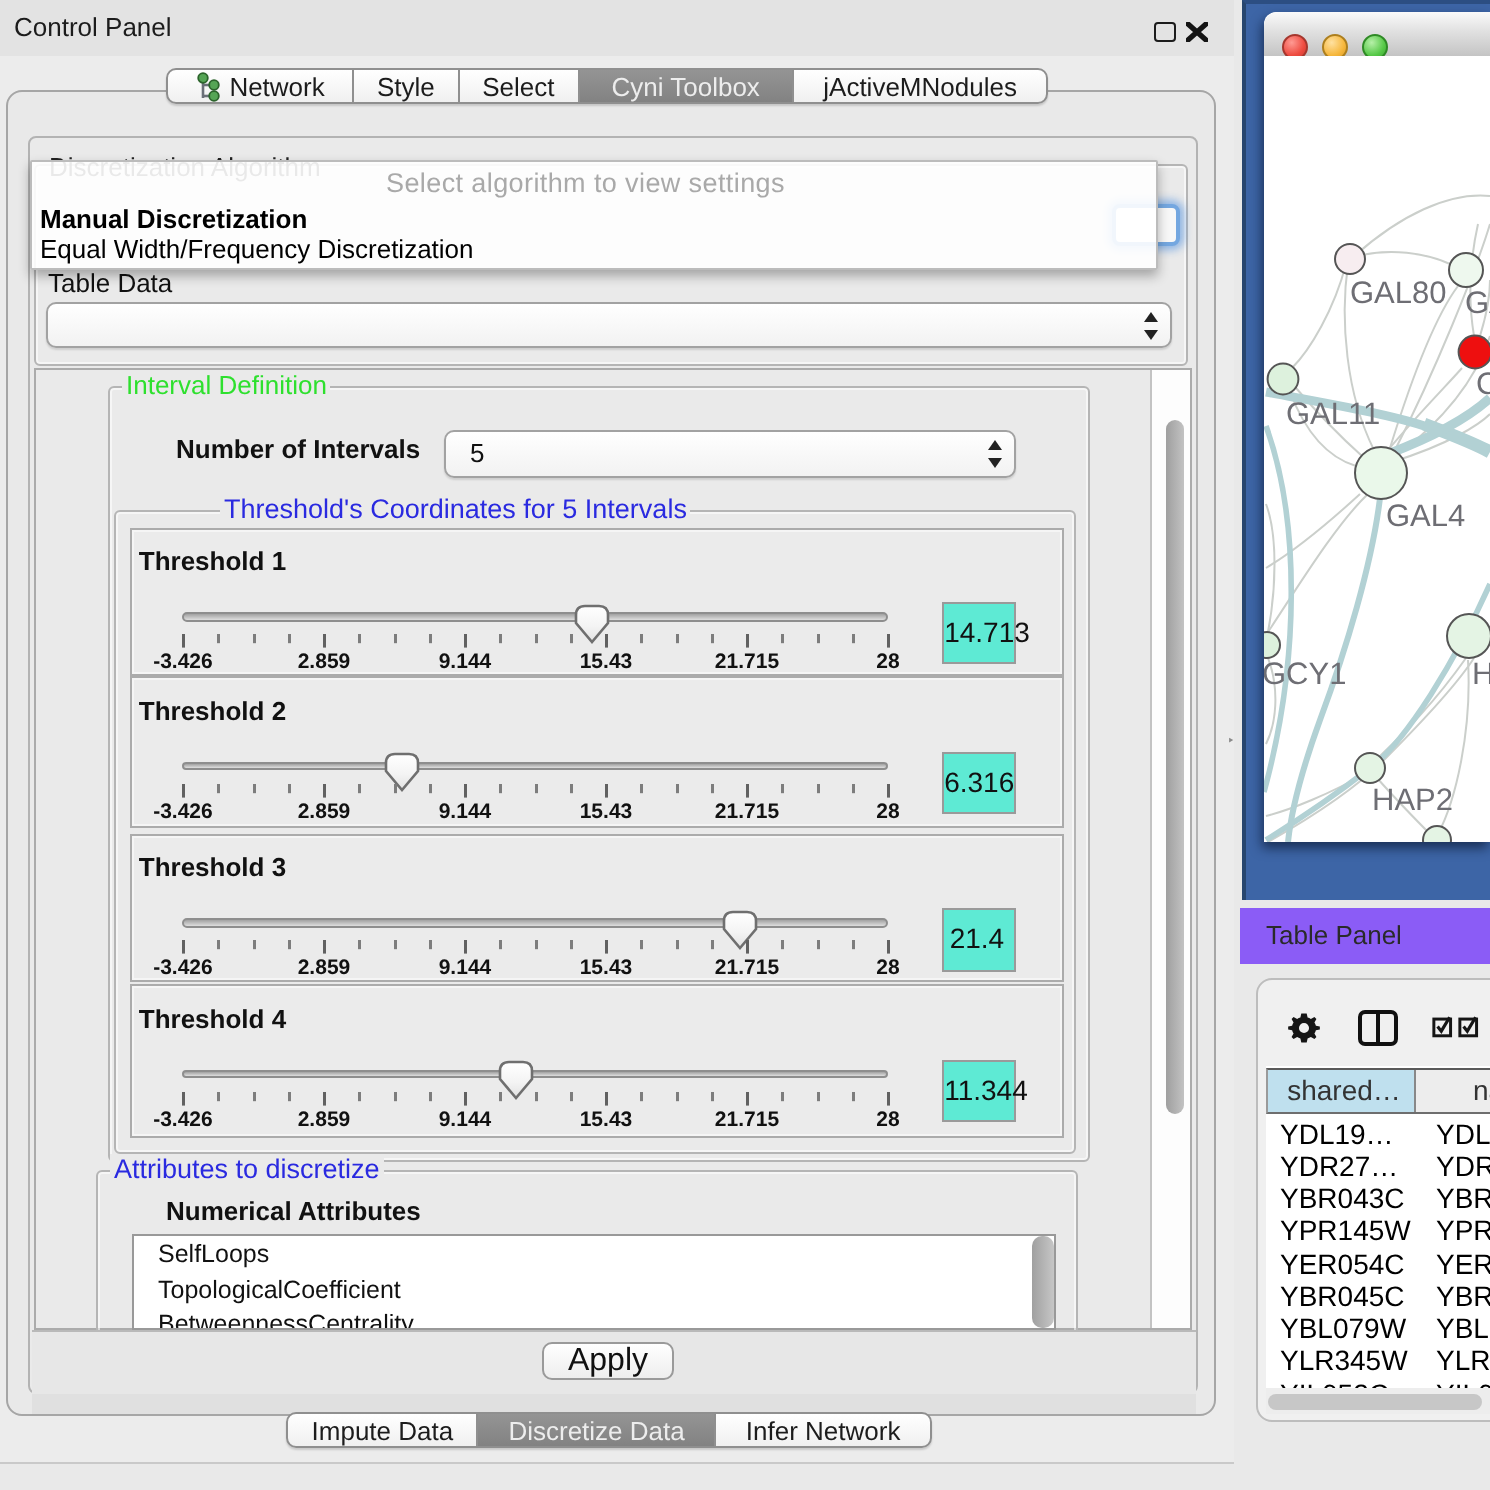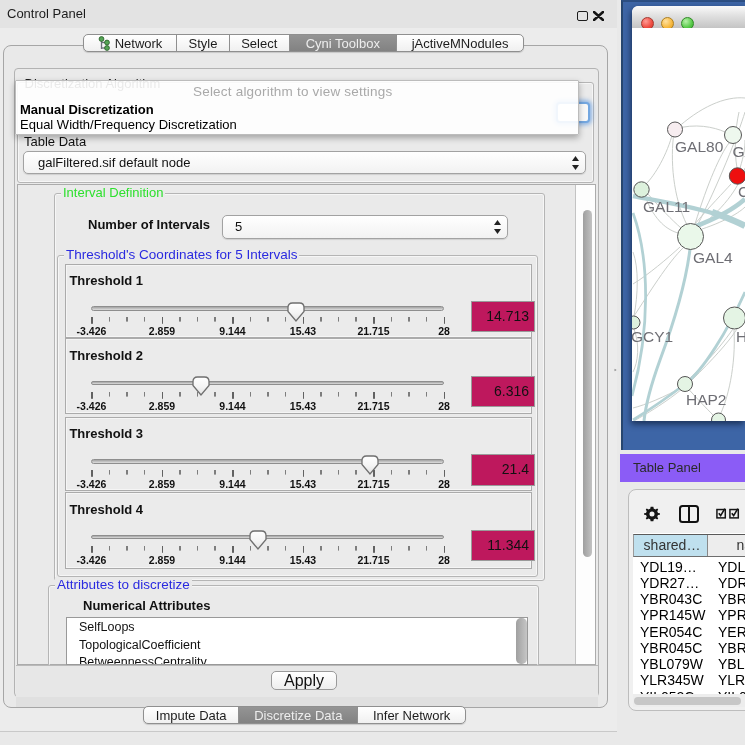--- a/index.html
+++ b/index.html
@@ -25,21 +25,21 @@
 .combo{background:linear-gradient(#ffffff,#f2f2f2);border:1px solid #a2a2a2;border-radius:5px;box-sizing:border-box;font-size:13px;color:#111;box-shadow:0 1px 1px rgba(0,0,0,0.12);}
 .combo .arr{position:absolute;right:5px;top:0;height:100%;display:flex;flex-direction:column;justify-content:center;color:#222;}
 .arr svg{display:block;}
 
 .tbox{left:65.4px;width:466.6px;border:1px solid #ababab;background:#ebebeb;box-sizing:border-box;position:absolute;box-shadow:inset 0 0 0 1px rgba(255,255,255,0.5);}
 .tlab{position:absolute;left:3px;top:8.5px;font-size:13px;font-weight:bold;color:#111;}
 .track{position:absolute;left:24.9px;top:41.5px;width:353.2px;height:4.6px;border-radius:2.5px;background:linear-gradient(#a2a2a2,#dedede);border:1px solid #8e8e8e;box-sizing:border-box;}
 .ticks{position:absolute;left:24.25px;top:52.8px;width:354px;height:6.8px;background-image:repeating-linear-gradient(90deg,#616161 0,#616161 1.5px,transparent 1.5px,transparent 70.5px),repeating-linear-gradient(90deg,#7d7d7d 0,#7d7d7d 1.5px,transparent 1.5px,transparent 17.625px);background-size:100% 6.8px,100% 4.6px;background-repeat:no-repeat,no-repeat;}
 .slab{position:absolute;top:60.5px;font-size:10.5px;font-weight:bold;color:#111;transform:translateX(-50%);}
 .thumb{position:absolute;top:37px;}
-.tfield{position:absolute;left:404.7px;top:36.9px;width:64px;height:31.1px;background:#be185d;border:1px solid #9a9a9a;box-sizing:border-box;font-size:14px;color:#111;text-align:right;line-height:29px;padding-right:5px;}
+.tfield{position:absolute;left:404.7px;top:36.9px;width:37px;height:31.1px;background:#5eead4;border:1px solid #9a9a9a;box-sizing:border-box;font-size:14px;color:#111;text-align:right;line-height:29px;padding-right:5px;}
 
 #applybtn{left:271px;top:671px;width:66px;height:19px;background:linear-gradient(#ffffff,#eeeeee);border:1px solid #9a9a9a;border-radius:5px;font-size:16px;color:#111;text-align:center;line-height:18px;box-sizing:border-box;}
 
 #bluebg{left:621px;top:0;width:124px;height:450px;background:#3d65a6;border-left:2px solid #27466f;border-top:2px solid #2c4e82;box-sizing:border-box;}
 #netwin{left:632px;top:6px;width:113px;height:415px;background:#fff;border-top-left-radius:6px;box-shadow:-1px 3px 6px rgba(8,20,45,0.65);}
 #nettitle{left:632px;top:6px;width:113px;height:22px;background:linear-gradient(#fafafa 0%,#e0e0e0 45%,#c4c4c4 100%);border-top-left-radius:7px;border-bottom:1px solid #868686;}
 .light{position:absolute;top:11px;width:11px;height:11px;border-radius:50%;}
 #tpanelbar{left:620px;top:454px;width:125px;height:27.5px;background:#8b5cf6;font-size:13px;color:#2a2a2a;line-height:27px;padding-left:13px;box-sizing:border-box;}
 #tablepanel{left:628px;top:489px;width:130px;height:222px;border:1px solid #bdbdbd;border-radius:8px;background:#f0f0f0;box-sizing:border-box;}
 </style>
@@ -73,21 +73,20 @@
   <div class="sel" style="width:108px;">Cyni Toolbox</div>
   <div style="width:126.5px;">jActiveMNodules</div>
 </div>
 
 <div class="abs grp" style="left:17px;top:82px;width:575px;height:99px;background:#eaeaea;"></div>
 <div class="abs" style="left:24.5px;top:76px;font-size:13px;color:#222;">Discretization Algorithm</div>
 
 <div class="abs" style="left:556px;top:102px;width:30px;height:17px;border-radius:4px;background:#f8f8f8;border:2.5px solid #74a7e0;box-shadow:0 0 4px 2px rgba(90,150,225,0.65);"></div>
 <div class="abs" style="left:24px;top:134px;font-size:13px;color:#111;">Table Data</div>
 <div class="abs combo" style="left:23px;top:151px;width:563px;height:23px;line-height:21px;">
-  <span style="padding-left:14px;">galFiltered.sif default node</span>
   <span class="arr">
       <svg width="9" height="14" viewBox="0 0 9 14">
         <path d="M4.5 0 L8 5 L1 5 Z" fill="#222"></path>
         <path d="M4.5 14 L8 9 L1 9 Z" fill="#222"></path>
       </svg>
     </span>
 </div>
 
 <div class="abs" style="left:15px;top:80px;width:562px;height:53px;background:rgba(255,255,255,0.9);border:1px solid #bcbcbc;border-radius:1px;box-shadow:0 3px 6px rgba(0,0,0,0.3);"></div>
 <div class="abs" style="left:193px;top:84px;font-size:13.5px;letter-spacing:0.2px;color:#a9a9a9;">Select algorithm to view settings</div>
@@ -106,21 +105,21 @@
   <span style="padding-left:12px;">5</span>
   <span class="arr">
       <svg width="9" height="14" viewBox="0 0 9 14">
         <path d="M4.5 0 L8 5 L1 5 Z" fill="#222"></path>
         <path d="M4.5 14 L8 9 L1 9 Z" fill="#222"></path>
       </svg>
     </span>
 </div>
 
 <div class="abs grp" style="left:57px;top:255px;width:479px;height:320px;">
-  <div class="gtitle" style="color:#2a2ae0;font-size:13.5px;">Threshold's Coordinates for 5 Intervals</div>
+  <div class="gtitle" style="color:#2a2ae0;font-size:13.5px;margin-left:46px;">Threshold's Coordinates for 5 Intervals</div>
 </div>
 
 <div class="tbox" style="top:263.5px;height:74px;">
   <div class="tlab">Threshold 1</div>
   <div class="track"></div>
   <svg class="thumb" style="left:220.6px;" width="18" height="20" viewBox="0 0 18 20">
       <defs>
         <linearGradient id="thg1" x1="0" y1="0" x2="0" y2="1">
           <stop offset="0" stop-color="#ffffff"></stop>
           <stop offset="0.55" stop-color="#f4f4f4"></stop>

